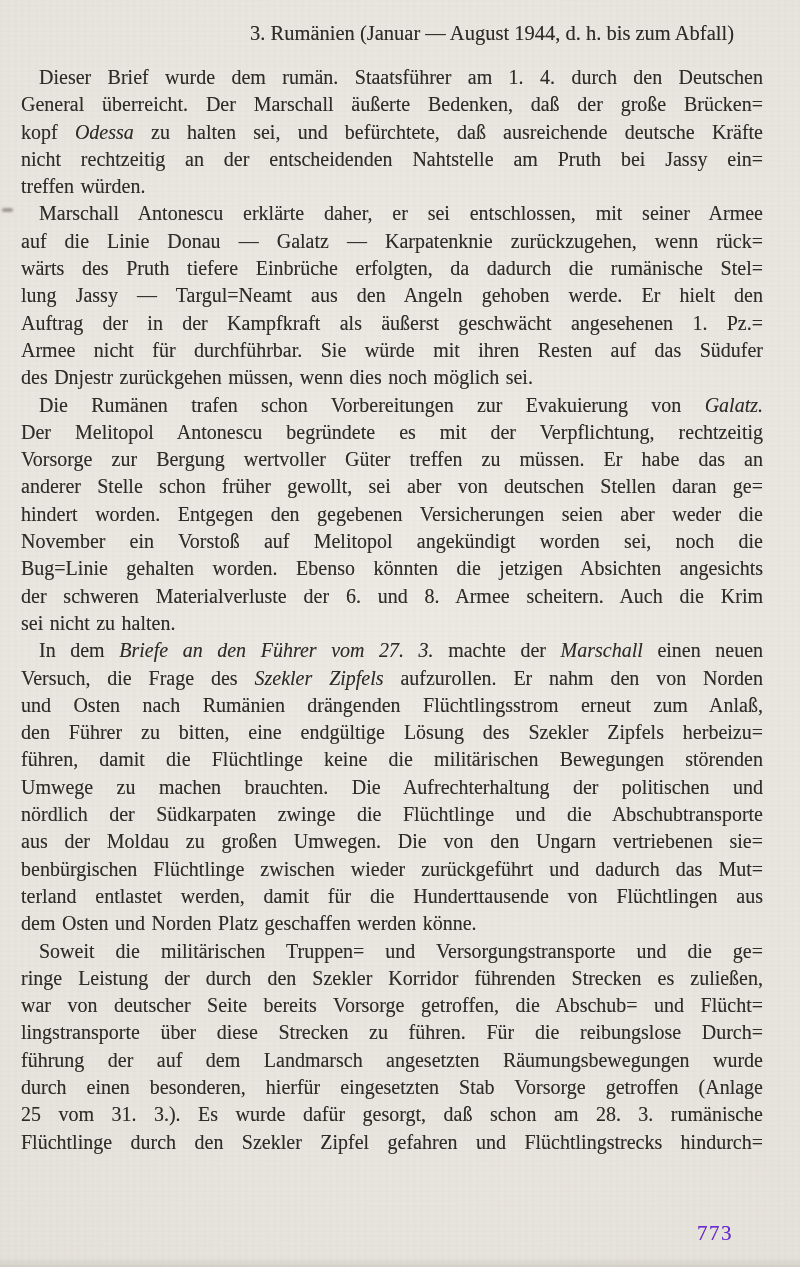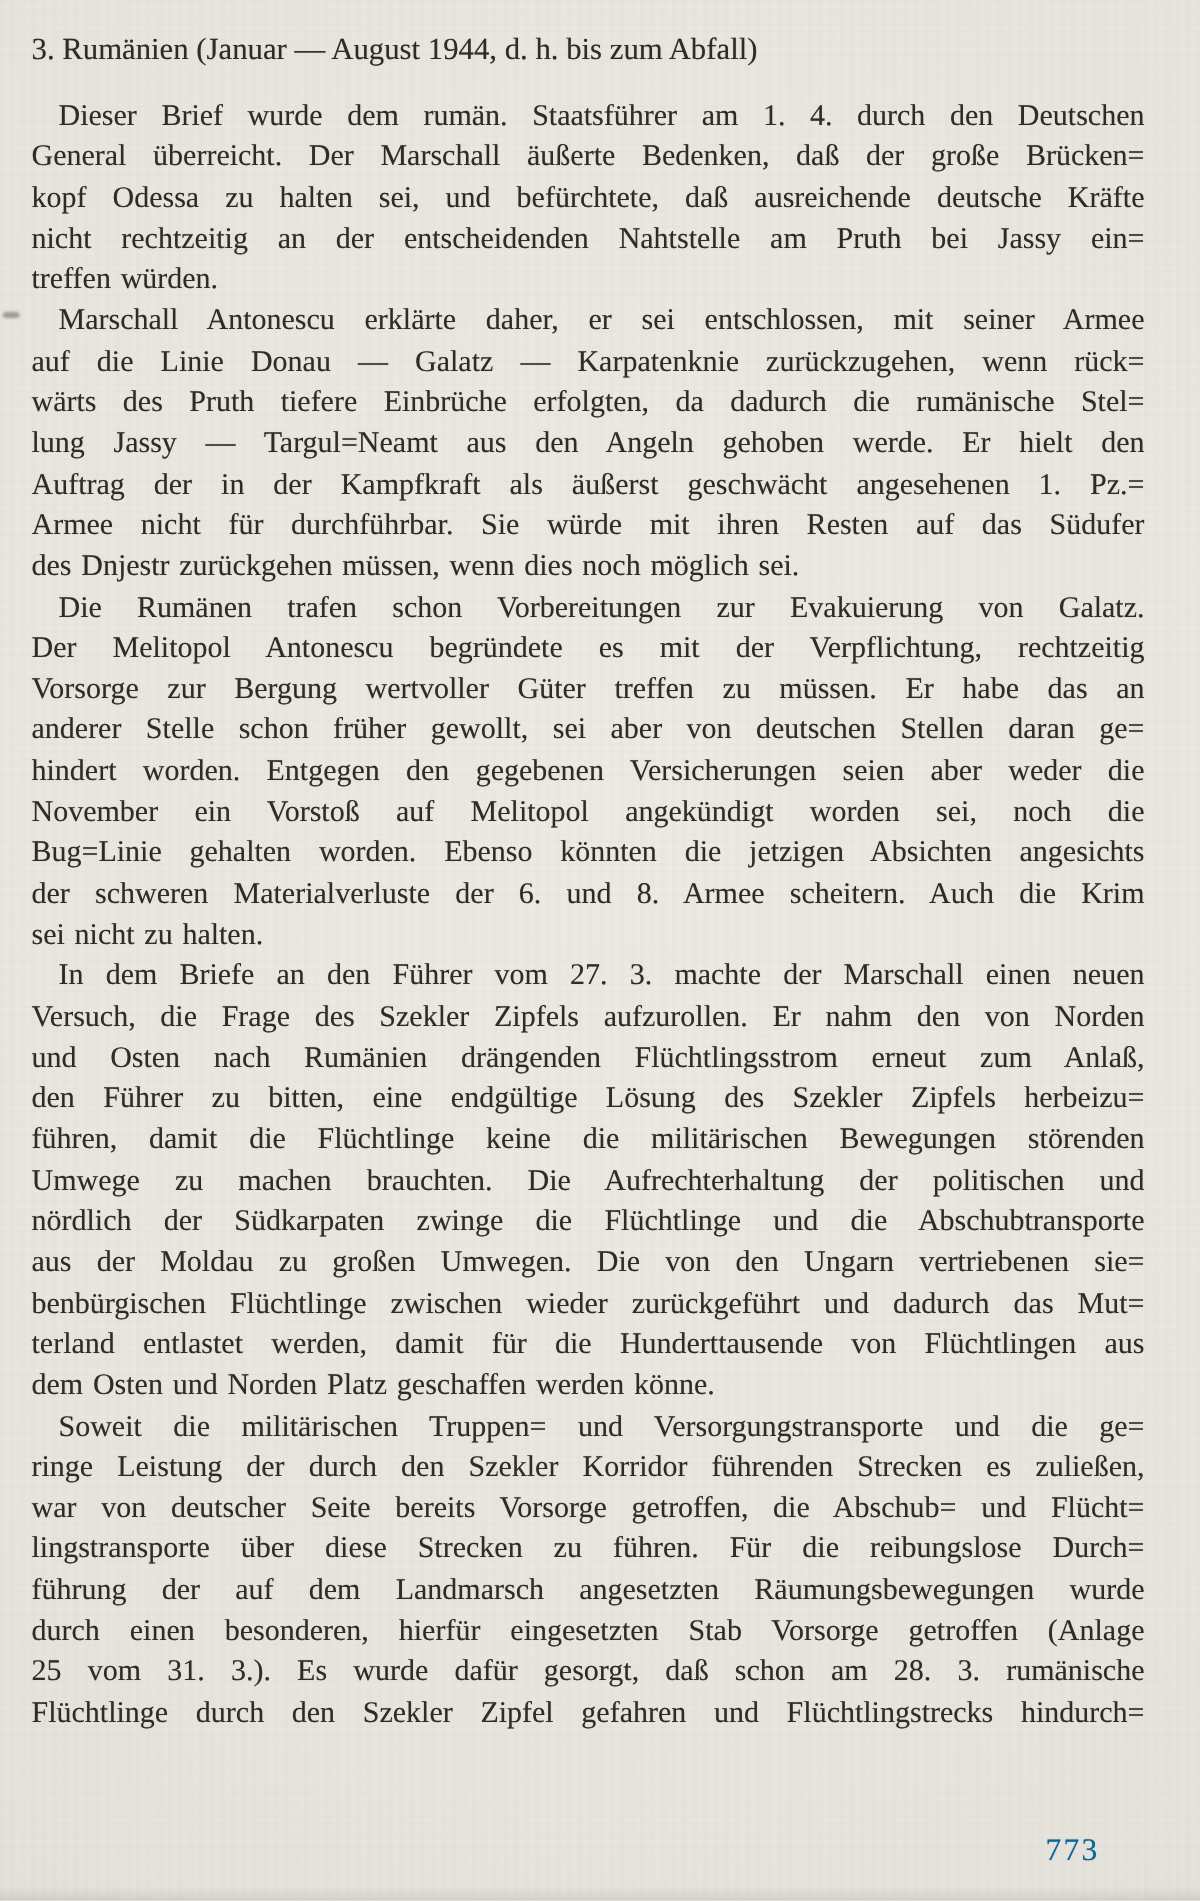--- a/index.html
+++ b/index.html
@@ -20,21 +20,21 @@
   .paper::after {
     content: ""; position: absolute; left: 0; right: 0; bottom: 0; height: 10px;
     background: linear-gradient(rgba(0,0,0,0), rgba(60,55,45,0.10));
   }
   .smudge {
     position: absolute; left: 2px; top: 208px; width: 11px; height: 4px;
     background: rgba(70,65,55,0.45); filter: blur(1px); border-radius: 2px;
   }
   .heading {
     position: absolute; top: 21px; left: 21px; right: 37px;
-    text-align: left; padding-right: 29px;
+    text-align: right; padding-right: 29px;
     font-size: 20.5px; line-height: 24px;
     color: #2f2c27;
     text-shadow: 0 0 0.5px rgba(45,42,36,0.45);
   }
   .textbody {
     position: absolute; top: 64px; left: 21px; right: 37px;
     font-size: 20px;
     color: #2f2c27;
     text-shadow: 0 0 0.5px rgba(45,42,36,0.40);
   }
@@ -47,25 +47,25 @@
     text-align-last: justify;
     -moz-text-align-last: justify;
     word-spacing: 1.5px;
   }
   .line.end {
     text-align-last: left;
     font-family: Liberation Serif, serif;
     -moz-text-align-last: left;
   }
   .line.indent { text-indent: 18px; }
-  .it { }
+  .it { font-style: italic; }
   .pagenum {
     position: absolute; top: 1221px; right: 67px;
     font-size: 21px; letter-spacing: 1.5px;
-    color: #0369a1;
+    color: #6d28d9;
     text-shadow: 0 0 0.6px rgba(88,83,73,0.5);
   }
 </style>
 </head>
 <body>
 
 <div class="paper"></div>
 <div class="smudge"></div>
 
 <div class="heading">3. Rumänien (Januar — August 1944, d. h. bis zum Abfall)</div>

